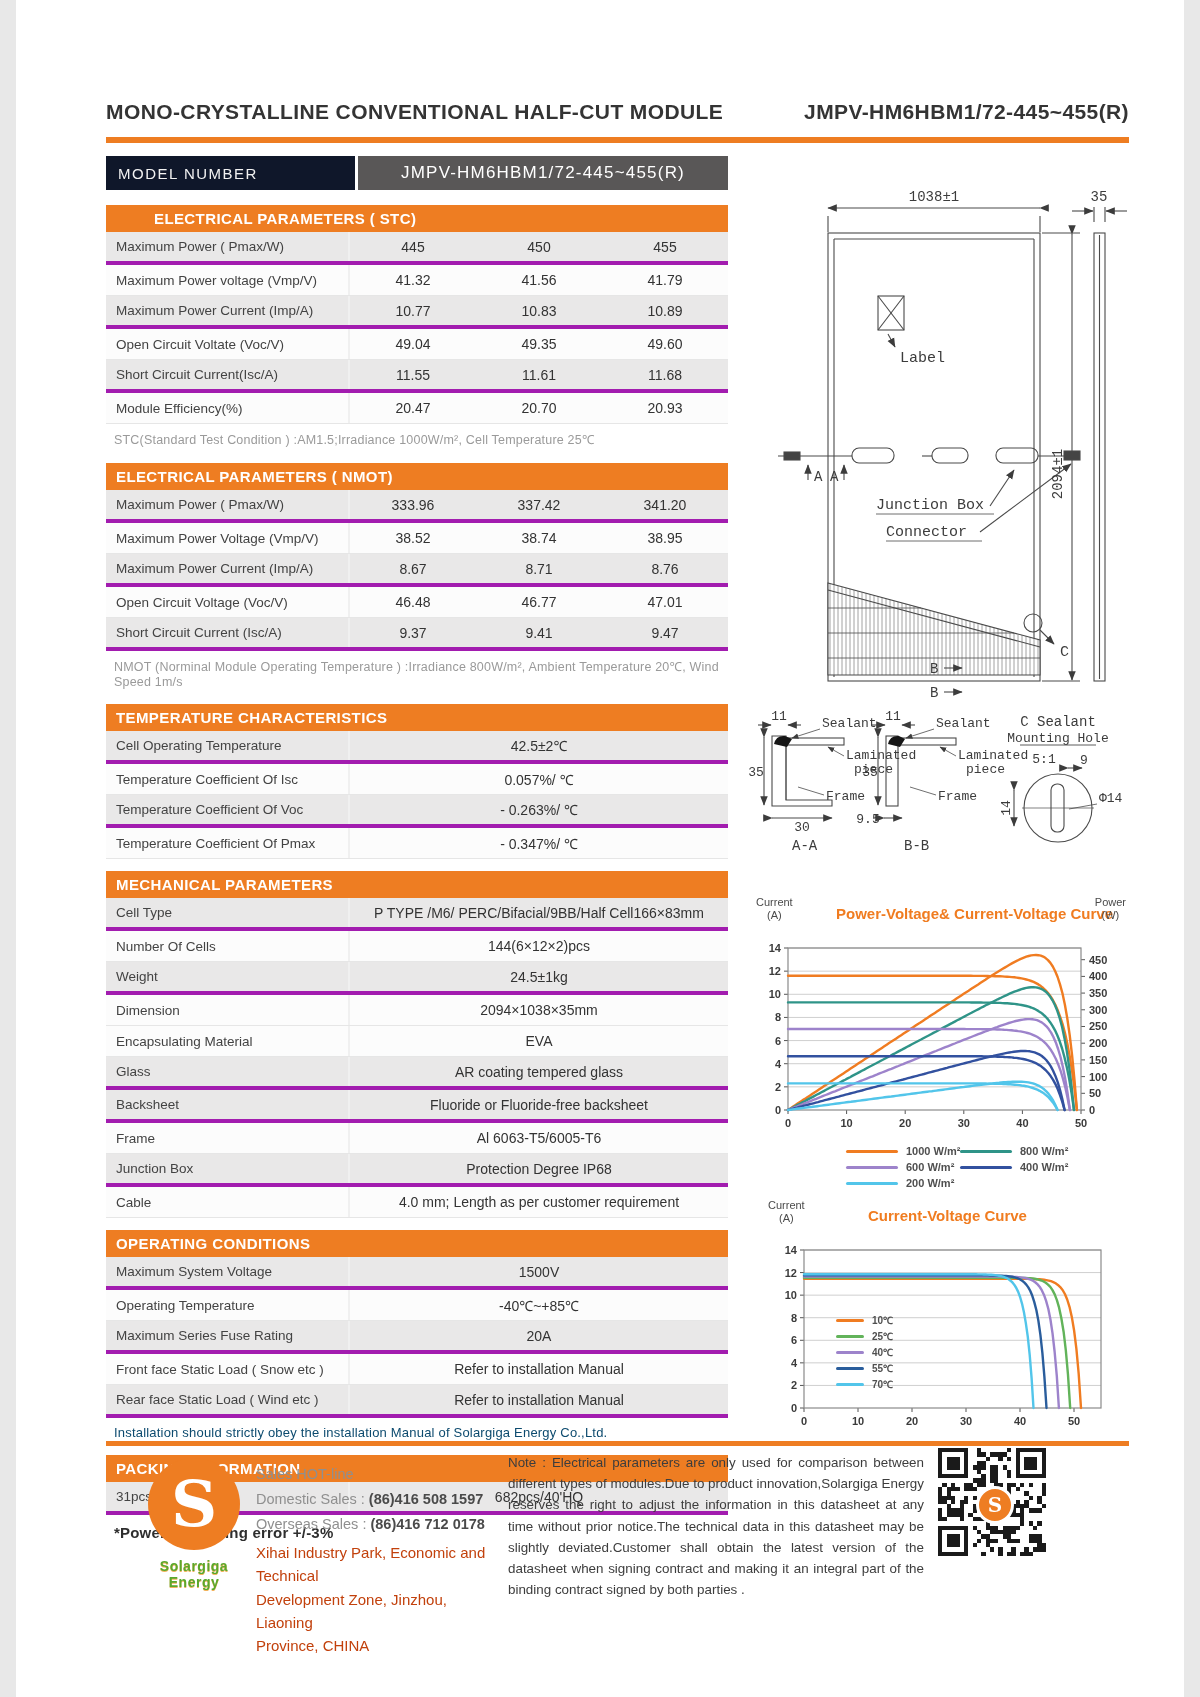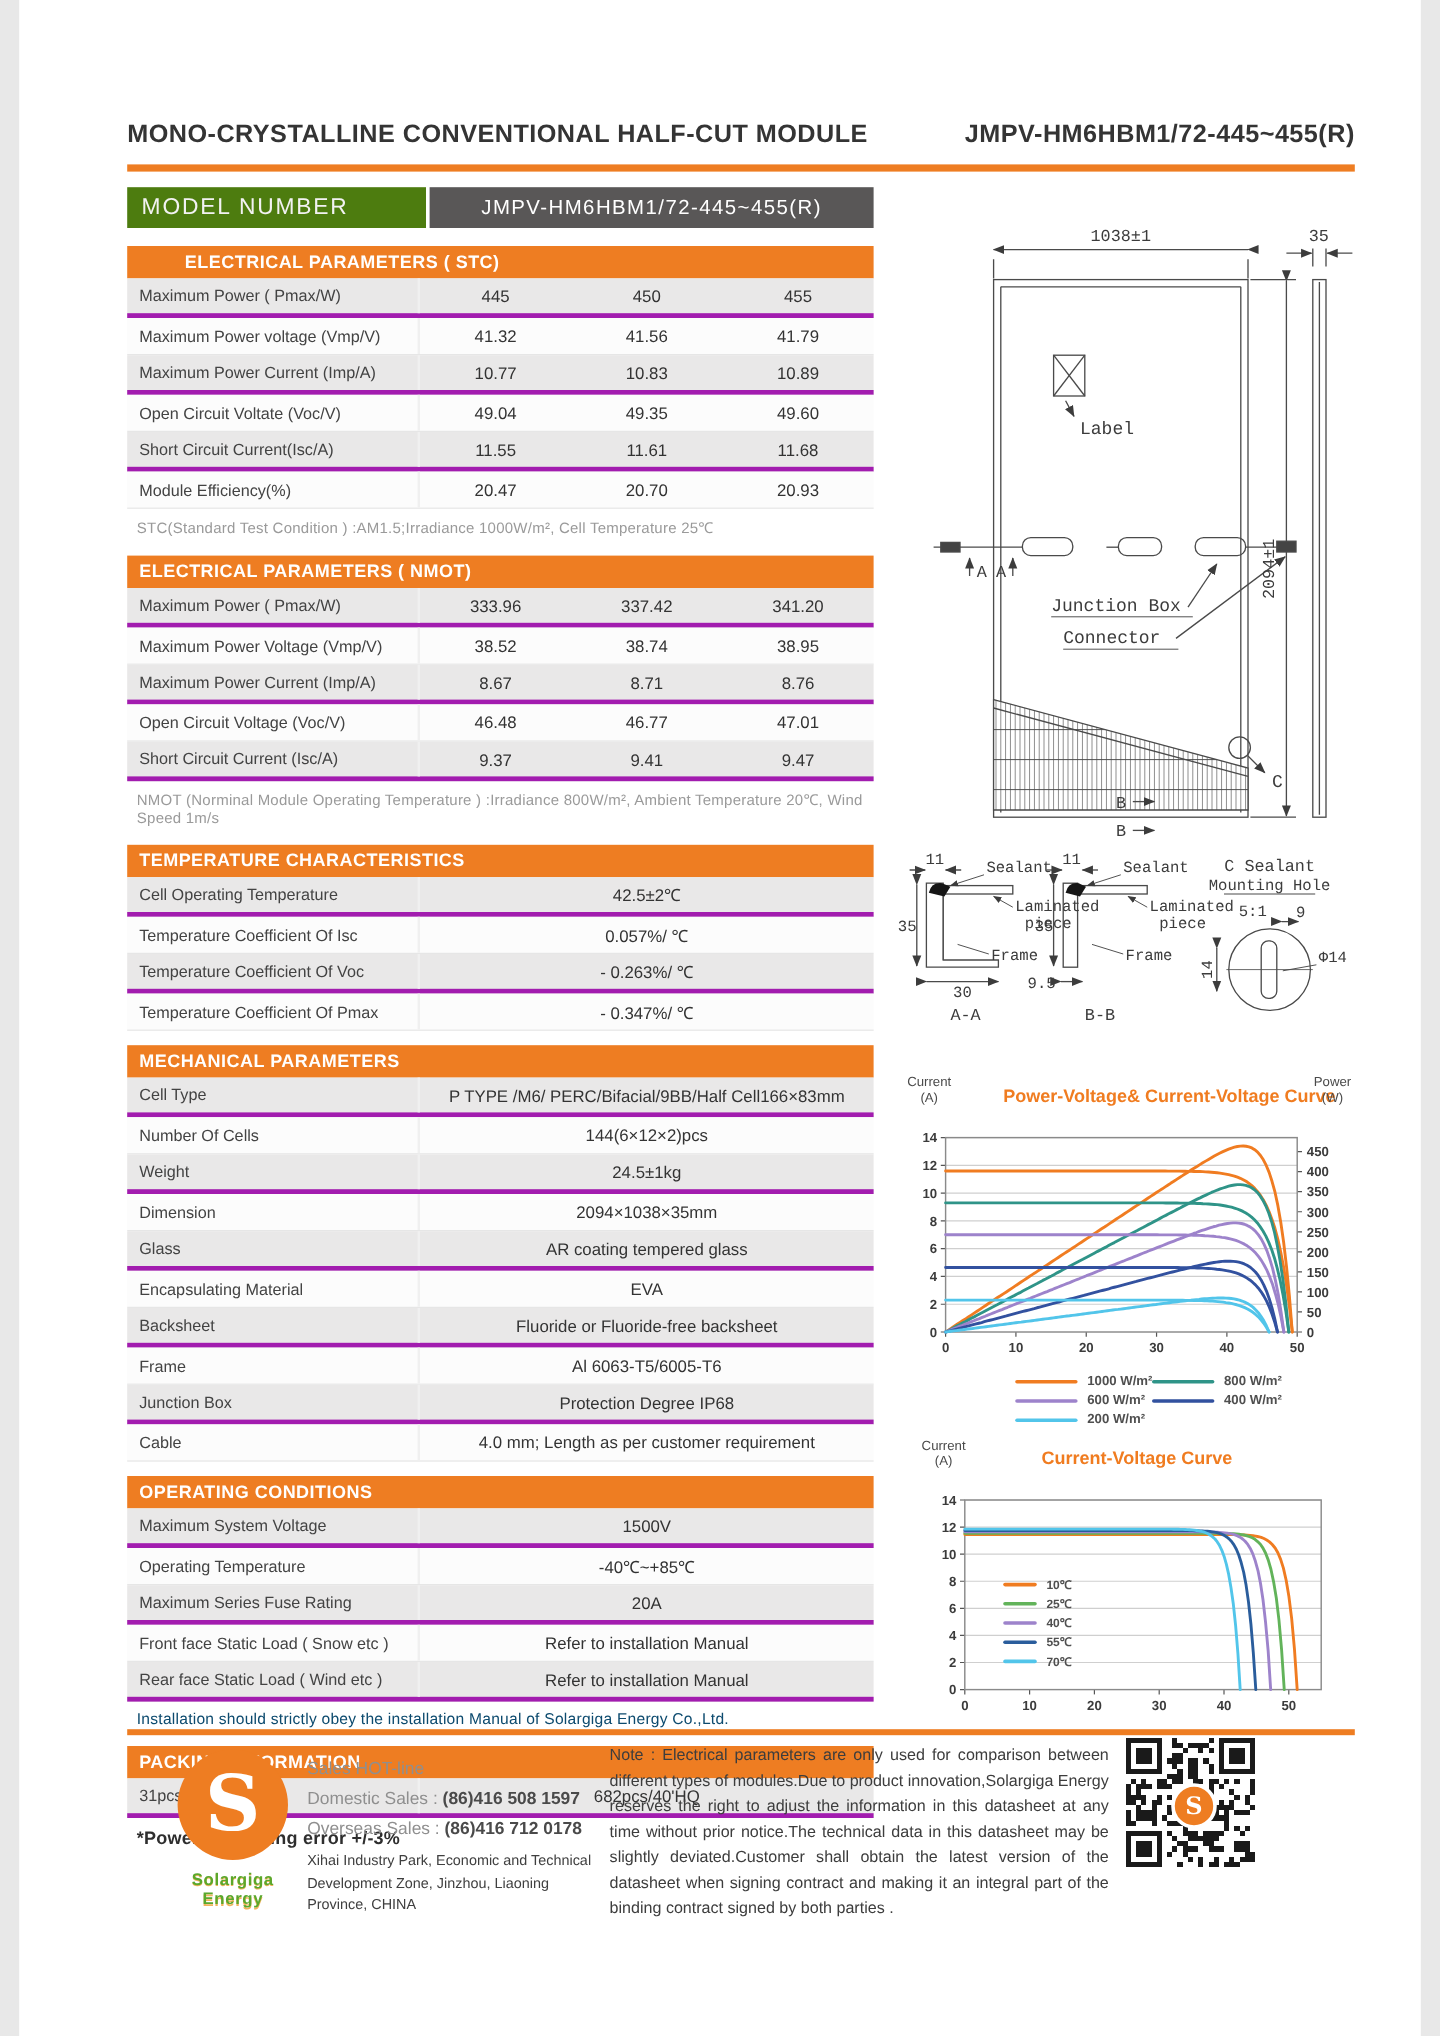--- a/index.html
+++ b/index.html
@@ -7,22 +7,22 @@
         font-family:"Liberation Sans",sans-serif;color:#3f3f3f;overflow:hidden;}
   
   .doc-title{position:absolute;left:90px;top:100px;width:1023px;display:flex;
              justify-content:space-between;align-items:baseline;font-weight:bold;
              font-size:21px;color:#343434;letter-spacing:.4px;}
   .title-rule{position:absolute;left:90px;top:137px;width:1023px;height:6px;background:#ee7d22;}
   .bottom-rule{position:absolute;left:90px;top:1441px;width:1023px;height:5px;background:#ee7d22;}
   
   .leftcol{position:absolute;left:90px;top:156px;width:622px;}
   .modelbar{display:flex;height:34px;}
-  .mcell1{width:237px;background:#4d7c0f;color:#f2f2f2;display:flex;align-items:center;
-          padding-left:12px;font-size:19px;letter-spacing:1.5px;}
+  .mcell1{width:237px;background:#0f172a;color:#f2f2f2;display:flex;align-items:center;
+          padding-left:12px;font-size:15px;letter-spacing:1.5px;}
   .mgap{width:3px;background:#fff;}
   .mcell2{flex:1;background:#595757;color:#fff;display:flex;align-items:center;
           justify-content:center;font-size:17px;letter-spacing:1.2px;}
   .sechead{height:27px;background:#ee7d22;color:#fff;font-weight:bold;font-size:15px;
            display:flex;align-items:center;padding-left:10px;letter-spacing:.4px;margin-top:12px;}
   .sechead.first{margin-top:15px;padding-left:48px;}
   .trow{display:flex;height:29px;align-items:center;font-size:13.5px;border-bottom:4px solid #a21caf;}
   .trow.alt{background:#e9e8e8;}
   .trow.plain{background:#fcfcfc;border-bottom:1px solid #e6e6e6;height:30px;}
   .tlabel{width:232px;padding-left:10px;border-right:2px solid #f0f0f0;color:#434343;
@@ -46,21 +46,21 @@
   
   .logo-wrap{position:absolute;left:118px;top:1458px;width:120px;text-align:center;}
   .logo-circle{width:92px;height:92px;border-radius:50%;background:#ee7d22;margin:0 auto;
                display:flex;align-items:center;justify-content:center;}
   .logo-s{color:#fff;font-size:64px;font-weight:bold;font-family:"DejaVu Serif",serif;line-height:1;}
   .logo-caption{margin-top:8px;font-size:14px;font-weight:bold;color:#5aa82c;
                 text-shadow:0 1px 0 #f2b35c;letter-spacing:.5px;}
   .contact{position:absolute;left:240px;top:1466px;width:250px;font-size:14.5px;color:#8f8f8f;}
   .contact .line{margin-bottom:9px;}
   .contact .num{color:#4a4a4a;font-weight:bold;}
-  .contact .addr{font-size:12px;line-height:1.55;color:#404040;}
+  .contact .addr{font-size:15px;line-height:1.55;color:#c2410c;}
   .note{position:absolute;left:492px;top:1452px;width:416px;font-size:13.4px;line-height:1.58;
         color:#3d3d3d;text-align:justify;}
   .qr-wrap{position:absolute;left:922px;top:1448px;width:108px;height:108px;}
   .qr-center{position:absolute;left:38px;top:38px;width:32px;height:32px;border-radius:50%;
              background:#ee7d22;border:3px solid #fff;display:flex;align-items:center;justify-content:center;}
   .qr-center span{color:#fff;font-weight:bold;font-size:20px;font-family:"DejaVu Serif",serif;}
 </style>
 </head>
 <body>
 
@@ -186,27 +186,27 @@
           <div class="tval">144(6×12×2)pcs</div>
         </div>
         <div class="trow alt">
           <div class="tlabel">Weight</div>
           <div class="tval">24.5±1kg</div>
         </div>
         <div class="trow plain">
           <div class="tlabel">Dimension</div>
           <div class="tval">2094×1038×35mm</div>
         </div>
+        <div class="trow plain">
+          <div class="tlabel">Encapsulating Material</div>
+          <div class="tval">EVA</div>
+        </div>
         <div class="trow alt">
           <div class="tlabel">Glass</div>
           <div class="tval">AR coating tempered glass</div>
-        </div>
-        <div class="trow plain">
-          <div class="tlabel">Encapsulating Material</div>
-          <div class="tval">EVA</div>
         </div>
         <div class="trow alt">
           <div class="tlabel">Backsheet</div>
           <div class="tval">Fluoride or Fluoride-free backsheet</div>
         </div>
         <div class="trow plain">
           <div class="tlabel">Frame</div>
           <div class="tval">Al 6063-T5/6005-T6</div>
         </div>
         <div class="trow alt">

